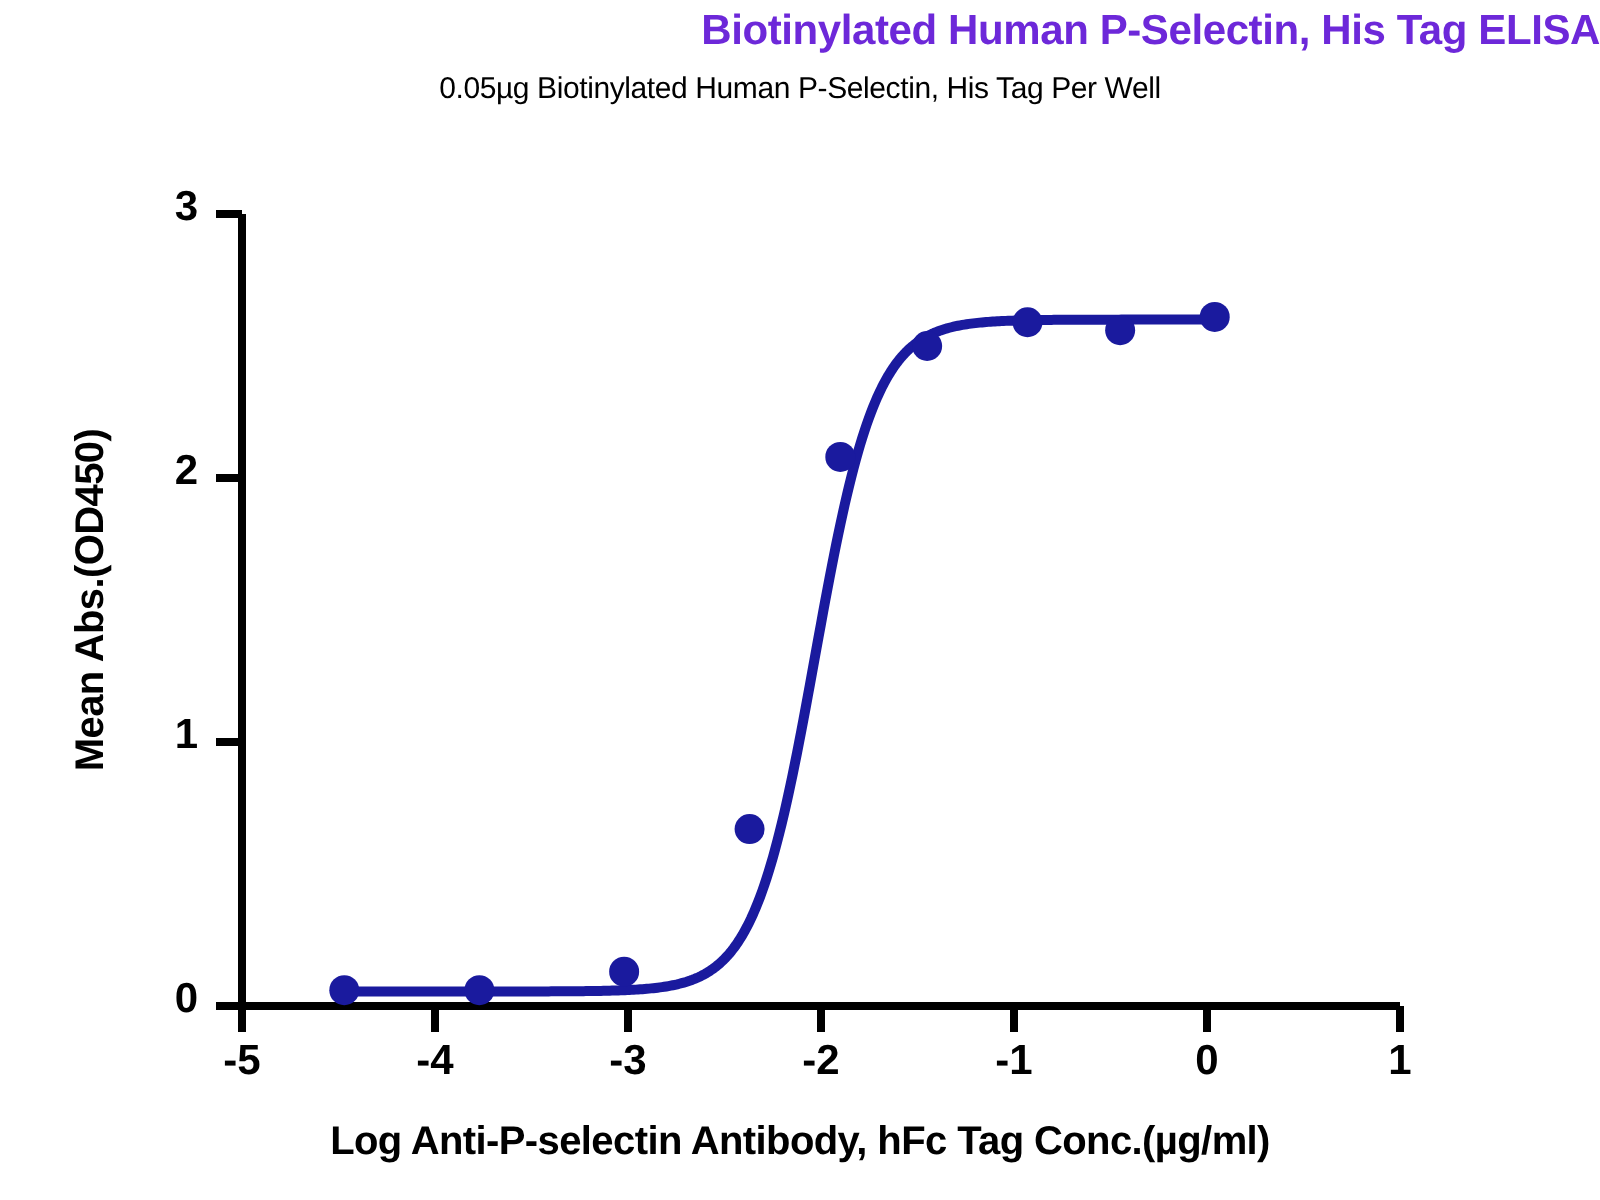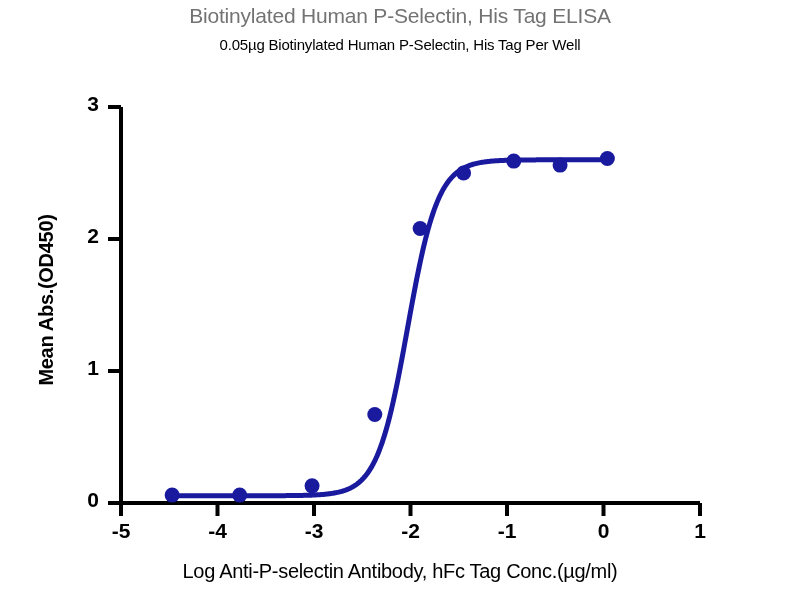--- a/index.html
+++ b/index.html
@@ -7,37 +7,37 @@
     width:800px;height:600px;
     background:#ffffff;
     font-family:"Liberation Sans", sans-serif;
     overflow:hidden;
     position:relative;
   }
   #chart-root{position:absolute;inset:0;}
 
   .title{
     position:absolute;left:0;right:0;top:4px;
-    text-align:center;
-    font-size:21px;font-weight:normal;color:#737373;
+    text-align:right;
+    font-size:21px;font-weight:bold;color:#6d28d9;
     letter-spacing:-0.2px;
   }
   .subtitle{
     position:absolute;left:0;right:0;top:36px;
     text-align:center;
     font-size:15px;font-weight:normal;color:#000;
     letter-spacing:-0.2px;
   }
 
   .plot{position:absolute;left:0;top:0;width:800px;height:600px;}
 
   .xlabel{
     position:absolute;left:0;right:0;top:560px;
     text-align:center;
-    font-size:20px;font-weight:normal;color:#000;
+    font-size:20px;font-weight:bold;color:#000;
     letter-spacing:-0.3px;
   }
   .ylabel{
     position:absolute;
     left:-104px;top:300px;
     width:300px;
     transform:translate(0,-50%) rotate(-90deg);
     transform-origin:center center;
     text-align:center;
     font-size:20px;font-weight:bold;color:#000;

